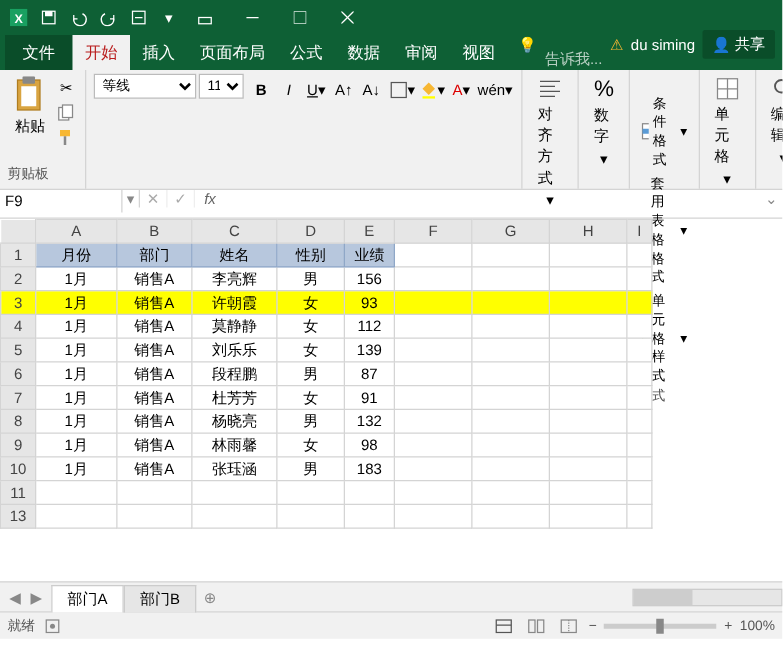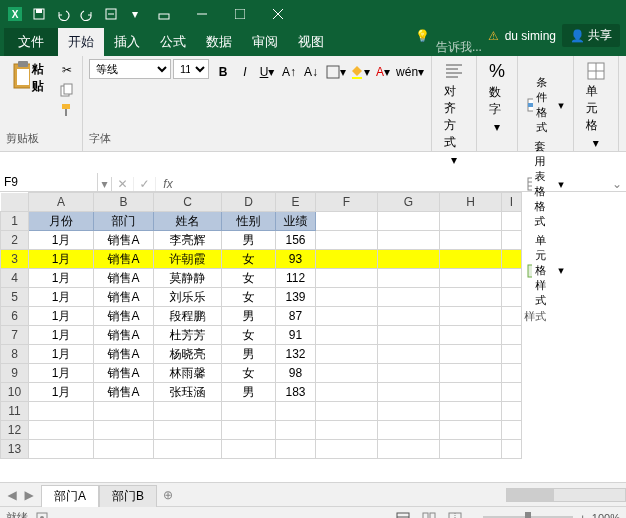--- a/index.html
+++ b/index.html
@@ -5,40 +5,40 @@
 * { box-sizing: border-box; margin: 0; padding: 0; }
 body { font-family: "Microsoft YaHei", sans-serif; font-size: 12px; background: #fff; width: 626px; height: 518px; overflow: hidden; position: relative; }
 .titlebar { background: #0e6035; color: #fff; height: 28px; display: flex; align-items: center; padding: 0 4px; }
 .tb-left { display: flex; gap: 2px; align-items: center; }
 .tb-ico { width: 22px; height: 22px; display: flex; align-items: center; justify-content: center; border-radius: 2px; cursor: pointer; }
 .tb-title { flex: 1; text-align: center; font-size: 12px; opacity: .95; }
 .tb-right { display: flex; gap: 2px; }
 .tb-btn { width: 36px; height: 24px; display: flex; align-items: center; justify-content: center; cursor: pointer; }
 .tabs { background: #0e6035; display: flex; align-items: flex-end; height: 28px; padding-left: 4px; }
 .tab { color: #fff; padding: 5px 10px; font-size: 13px; cursor: pointer; }
-.tab.active { background: #f1f1f1; color: #0f172a; }
+.tab.active { background: #f1f1f1; color: #b91c1c; }
 .tab.file { background: #0a4d29; padding: 5px 14px; }
 .tabs-right { margin-left: auto; display: flex; align-items: center; gap: 6px; padding-right: 6px; color: #fff; font-size: 12px; }
 .tell { opacity: .7; margin-top: 24px; }
 .share-btn { background: #0a4d29; padding: 3px 8px; border-radius: 2px; display: flex; align-items: center; gap: 3px; }
 .ribbon { background: #f1f1f1; border-bottom: 1px solid #d4d4d4; display: flex; height: 96px; }
 .grp { border-right: 1px solid #d4d4d4; padding: 3px 6px; display: flex; flex-direction: column; }
 .grp-body { flex: 1; display: flex; align-items: flex-start; gap: 4px; }
 .grp-label { font-size: 11px; color: #555; padding-bottom: 2px; }
-.paste-btn { display: flex; flex-direction: row; align-items: flex-start; gap: 2px; padding: 2px 4px; font-weight: bold; }
+.paste-btn { display: flex; flex-direction: column; align-items: flex-end; gap: 2px; padding: 2px 4px; }
 .clip-side { display: flex; flex-direction: column; gap: 2px; padding-top: 2px; }
 .sm-ico { width: 18px; height: 18px; display: flex; align-items: center; justify-content: center; border: 1px solid transparent; }
 .font-top { display: flex; gap: 2px; align-items: center; }
 .font-sel { border: 1px solid #bbb; background: #fff; font-size: 11px; padding: 1px 2px; height: 20px; }
 .font-row { display: flex; gap: 2px; margin-top: 3px; }
 .fbtn { min-width: 20px; height: 20px; display: flex; align-items: center; justify-content: center; cursor: pointer; border: 1px solid transparent; font-size: 12px; }
 .big-btn { display: flex; flex-direction: column; align-items: center; justify-content: center; padding: 2px 6px; gap: 2px; cursor: pointer; }
 .styles-col { display: flex; flex-direction: column; gap: 2px; margin-top: 15px; }
 .st-item { display: flex; align-items: center; gap: 3px; font-size: 11px; padding: 1px 3px; cursor: pointer; }
-.namebox-row { display: flex; border-bottom: 1px solid #d4d4d4; background: #fff; height: 40px; align-items: flex-end; }
+.namebox-row { display: flex; border-bottom: 1px solid #d4d4d4; background: #fff; height: 23px; align-items: flex-start; }
 .namebox { width: 98px; border-right: 1px solid #d4d4d4; padding: 2px 4px; font-size: 12px; display: flex; align-items: center; }
 .nb-dd { width: 14px; border-right: 1px solid #d4d4d4; display: flex; align-items: center; justify-content: center; color: #888; }
 .fx-btns { display: flex; }
 .fx-b { width: 22px; display: flex; align-items: center; justify-content: center; color: #aaa; border-right: 1px solid #eee; }
 .fx-lbl { width: 24px; display: flex; align-items: center; justify-content: center; font-style: italic; color: #666; }
 .formula { flex: 1; padding: 2px 4px; }
 .fbar-dd { width: 18px; display: flex; align-items: center; justify-content: center; color: #888; }
 .sheet-wrap { position: relative; height: 290px; overflow: auto; }
 .grid { border-collapse: collapse; font-size: 12px; }
 .grid td, .grid th { border: 1px solid #d4d4d4; height: 19px; text-align: center; background: #fff; }
@@ -125,20 +125,21 @@
           <line x1="10" y1="0" x2="0" y2="10" stroke="#fff"></line>
         </svg>
       </div>
   </div>
 </div>
 
 <div class="tabs">
   <div class="tab file">文件</div>
   <div class="tab active">开始</div>
   <div class="tab">插入</div>
+  <div class="tab">页面布局</div>
   <div class="tab">公式</div>
   <div class="tab">数据</div>
   <div class="tab">审阅</div>
   <div class="tab">视图</div>
   <div class="tabs-right">
     <span>💡</span>
     <span class="tell">告诉我...</span>
     <span class="warn">⚠</span>
     <span>du siming</span>
     <div class="share-btn">
@@ -200,21 +201,20 @@
               <rect x="1" y="1" width="12" height="12" fill="none" stroke="#555"></rect>
             </svg>▾</div>
         <div class="fbtn"><svg width="14" height="14">
               <path d="M7 1 L12 6 L7 11 L2 6 Z" fill="#f7b733"></path>
               <rect x="2" y="12" width="10" height="2" fill="#ffff00"></rect>
             </svg>▾</div>
         <div class="fbtn"><span style="color:#d00">A</span>▾</div>
         <div class="fbtn"><span>wén</span>▾</div>
       </div>
     </div>
-    <div class="grp-label">字体</div>
   </div>
 
   <div class="grp">
     <div class="grp-body">
         <div class="big-btn"><svg width="20" height="20">
             <line x1="2" y1="4" x2="18" y2="4" stroke="#555"></line>
             <line x1="2" y1="8" x2="14" y2="8" stroke="#555"></line>
             <line x1="2" y1="12" x2="18" y2="12" stroke="#555"></line>
             <line x1="2" y1="16" x2="14" y2="16" stroke="#555"></line>
           </svg><span>对齐方式</span>▾</div>
@@ -424,32 +424,20 @@
           <td></td>
           <td></td>
           <td></td>
           <td></td>
           <td></td>
           <td></td>
           <td></td>
           <td></td>
         </tr>
         <tr>
-          <td class="rowh">12</td>
-          <td></td>
-          <td></td>
-          <td></td>
-          <td></td>
-          <td></td>
-          <td></td>
-          <td></td>
-          <td></td>
-          <td></td>
-        </tr>
-        <tr>
           <td class="rowh">13</td>
           <td></td>
           <td></td>
           <td></td>
           <td></td>
           <td></td>
           <td></td>
           <td></td>
           <td></td>
           <td></td>

